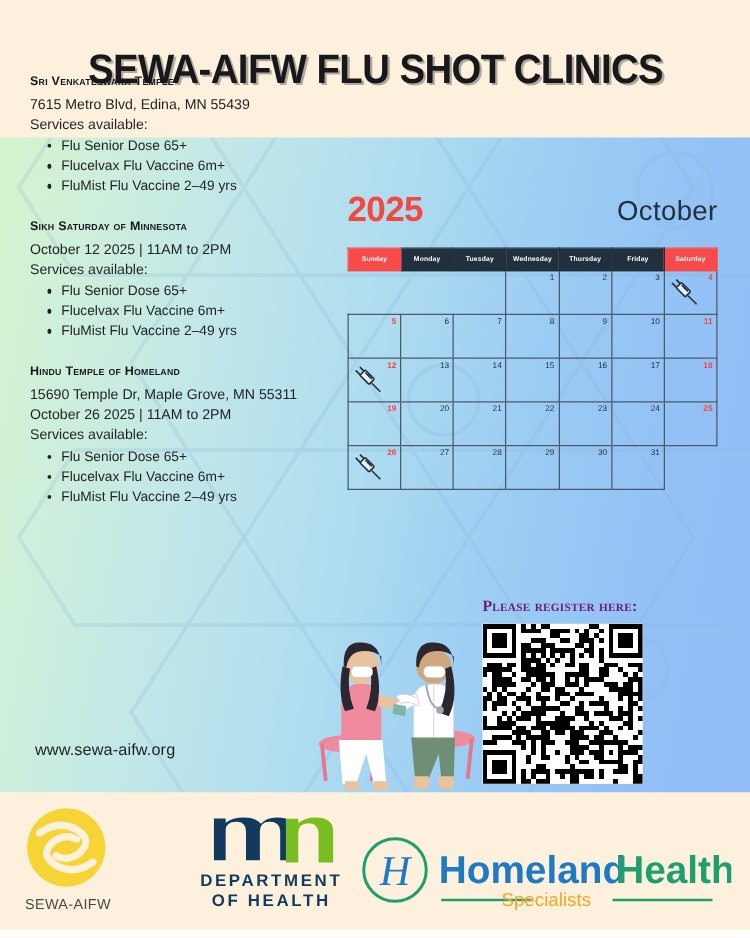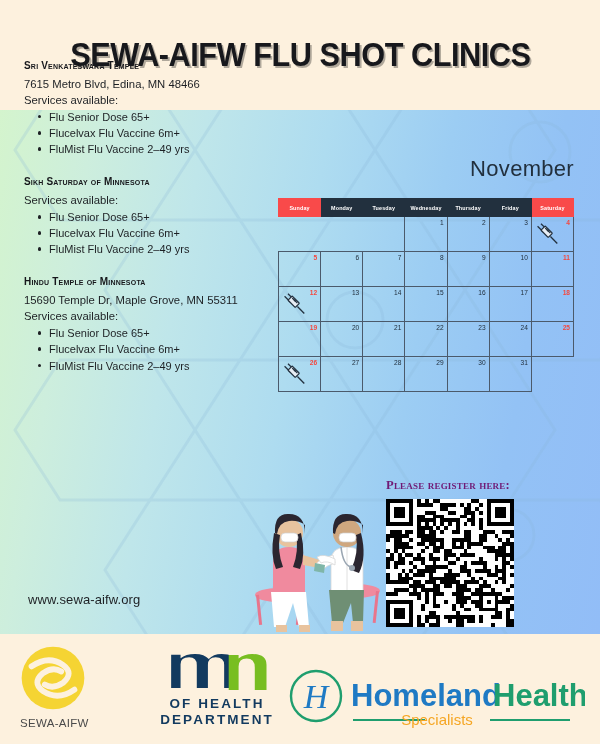--- a/index.html
+++ b/index.html
@@ -167,56 +167,59 @@
         <circle cx="508" cy="425" r="26"></circle>
         <circle cx="540" cy="42" r="30"></circle>
       </g>
     </svg>
   </div>
 
   <div class="clinics">
 
     <div class="clinic">
       <div class="clinic-name">Sri Venkateswara Temple</div>
-      <div class="clinic-addr">7615 Metro Blvd, Edina, MN 48466</div>
+      <div class="clinic-addr">7615 Metro Blvd, Edina, MN 55439</div>
       <div class="clinic-services">Services available:</div>
       <ul class="clinic-ul">
         <li>Flu Senior Dose 65+</li>
         <li>Flucelvax Flu Vaccine 6m+</li>
         <li>FluMist Flu Vaccine 2–49 yrs</li>
       </ul>
     </div>
 
     <div class="clinic">
       <div class="clinic-name">Sikh Saturday of Minnesota</div>
+      <div class="clinic-when">October 12 2025  |  11AM to 2PM</div>
       <div class="clinic-services">Services available:</div>
       <ul class="clinic-ul">
         <li>Flu Senior Dose 65+</li>
         <li>Flucelvax Flu Vaccine 6m+</li>
         <li>FluMist Flu Vaccine 2–49 yrs</li>
       </ul>
     </div>
 
     <div class="clinic">
-      <div class="clinic-name">Hindu Temple of Minnesota</div>
+      <div class="clinic-name">Hindu Temple of Homeland</div>
       <div class="clinic-addr">15690 Temple Dr, Maple Grove, MN 55311</div>
+      <div class="clinic-when">October 26 2025  |  11AM to 2PM</div>
       <div class="clinic-services">Services available:</div>
       <ul class="clinic-ul">
         <li>Flu Senior Dose 65+</li>
         <li>Flucelvax Flu Vaccine 6m+</li>
         <li>FluMist Flu Vaccine 2–49 yrs</li>
       </ul>
     </div>
   </div>
 
   <div class="website">www.sewa-aifw.org</div>
 
   <div class="cal-wrap">
     <div class="cal-top">
-      <div class="cal-month">November</div>
+      <div class="cal-year">2025</div>
+      <div class="cal-month">October</div>
     </div>
     <table class="cal">
       <thead>
         <tr>
           <th class="we">Sunday</th>
           <th>Monday</th>
           <th>Tuesday</th>
           <th>Wednesday</th>
           <th>Thursday</th>
           <th>Friday</th>
@@ -982,22 +985,22 @@
       <path d="M66 54 Q46 68 28 56 Q14 46 28 34 Q40 26 50 32" fill="none" stroke="#fdf1de" stroke-width="7" stroke-linecap="round"></path>
     </svg>
     <div class="logo-sewa-label">SEWA-AIFW</div>
   </div>
 
   <div class="logo-mdh">
     <svg viewBox="0 0 120 44" width="108" height="40">
       <path d="M10 42 L10 14 Q10 6 20 6 Q29 6 29 15 L29 42 L42 42 L42 15 Q42 6 51 6 Q61 6 61 15 L61 42 L74 42 L74 13 Q74 2 58 2 Q48 2 43 8 Q38 2 27 2 Q16 2 10 7 L10 3 L-1 3 L-1 42 Z" fill="#123a5f" transform="translate(10,0) scale(0.95)"></path>
       <path d="M84 42 L84 16 Q84 7 93 7 Q102 7 102 17 L102 42 L115 42 L115 14 Q115 2 99 2 Q90 2 84 7 L84 3 L73 3 L73 42 Z" fill="#78be21"></path>
     </svg>
+    <div class="mdh-line">DEPARTMENT</div>
     <div class="mdh-line">OF HEALTH</div>
-    <div class="mdh-line">DEPARTMENT</div>
   </div>
 
   <svg class="logo-hh" viewBox="0 0 300 62" width="300" height="62">
     <circle cx="31" cy="28" r="25" fill="none" stroke="#1f9e6e" stroke-width="2.4"></circle>
     <text x="31" y="40" text-anchor="middle" font-family="'Liberation Serif', serif" font-style="italic" font-size="34" fill="#1f7ac4">H</text>
     <text id="hh-word1" x="66" y="38" font-family="'Liberation Sans', sans-serif" font-weight="bold" font-size="31" fill="#1f7ac4">Homeland</text>
     <text id="hh-word2" x="208" y="38" font-family="'Liberation Sans', sans-serif" font-weight="bold" font-size="31" fill="#1f9e6e">Health</text>
     <line x1="68" y1="52" x2="140" y2="52" stroke="#1f9e6e" stroke-width="2"></line>
     <text id="hh-tag" x="152" y="57" text-anchor="middle" font-family="'Liberation Sans', sans-serif" font-size="15" fill="#f5a623">Specialists</text>
     <line x1="205" y1="52" x2="285" y2="52" stroke="#1f9e6e" stroke-width="2"></line>

